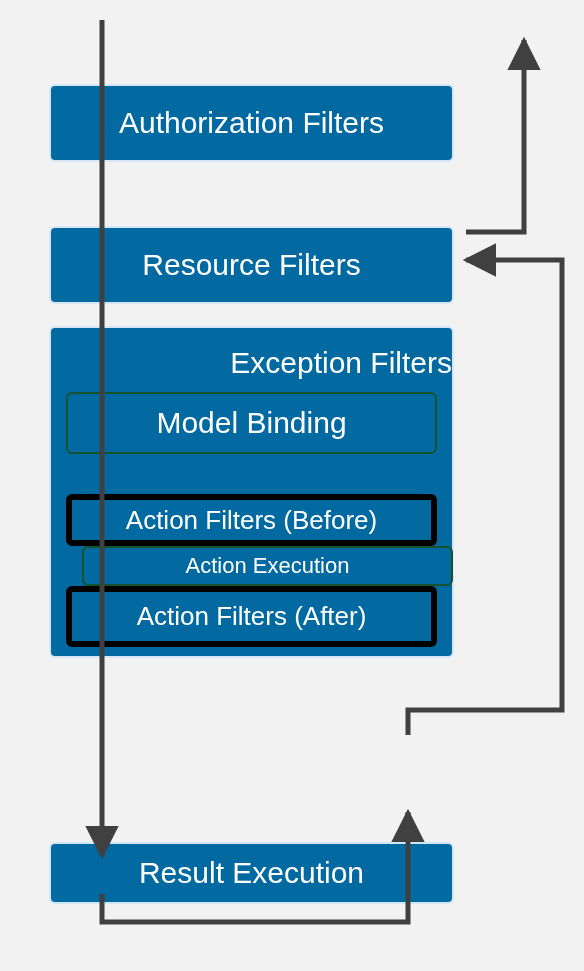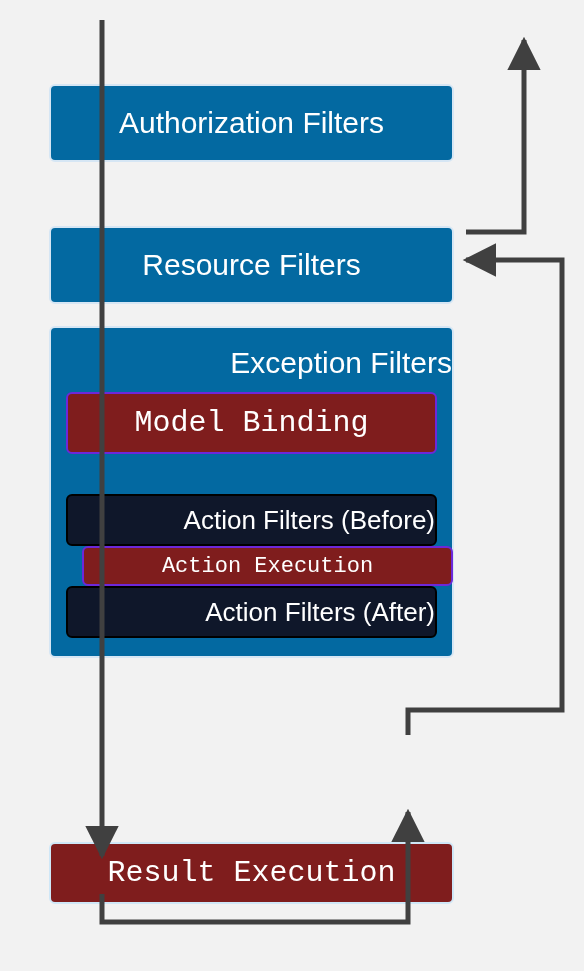--- a/index.html
+++ b/index.html
@@ -22,28 +22,26 @@
     align-items: center;
     justify-content: center;
     color: #fff;
     text-align: center;
   }
   .blue-box {
     background: #0369a1;
     border: 2px solid #d6e6f4;
   }
   .gray-box {
-    background: #7f1d1d;
-    border: 2px solid #6d28d9;
-    font-family: Liberation Mono, monospace;
+    background: #0369a1;
+    border: 2px solid #14532d;
   }
   .light-blue-box {
-    background: #0f172a;
-    border: 2px solid #000000;
-    justify-content: flex-end;
+    background: #0369a1;
+    border: 6px solid #000000;
   }
   .t-large { font-size: 30px; font-weight: 400; }
   .t-mid   { font-size: 26px; font-weight: 400; }
   .t-small { font-size: 22px; font-weight: 400; }
   svg.arrows {
     position: absolute;
     top: 0; left: 0;
     width: 584px; height: 971px;
     pointer-events: none;
   }
@@ -70,21 +68,21 @@
   </div>
 
   <div class="box light-blue-box" style="left:66px; top:494px; width:371px; height:52px;">
     <span class="t-mid">Action Filters  (Before)</span>
   </div>
 
   <div class="box gray-box" style="left:82px; top:546px; width:371px; height:40px;align-items:center;">
     <span class="t-small">Action Execution</span>
   </div>
 
-  <div class="box light-blue-box" style="left:66px; top:586px; width:371px; height:52px;">
+  <div class="box light-blue-box" style="left:66px; top:586px; width:371px; height:61px;">
     <span class="t-mid">Action Filters  (After)</span>
   </div>
 
 
   <div class="box gray-box" style="left:49px; top:842px; width:405px; height:62px; border-color:#cfe7f7;text-align:center;">
     <span class="t-large">Result Execution</span>
   </div>
 
   <svg class="arrows" viewBox="0 0 584 971">
     <defs>

